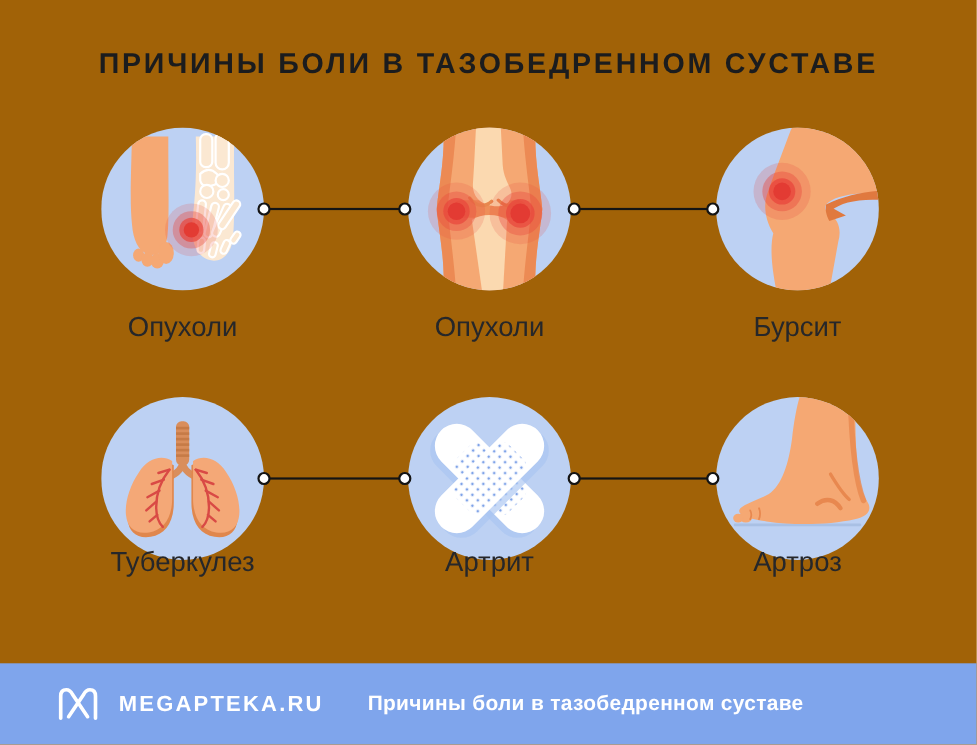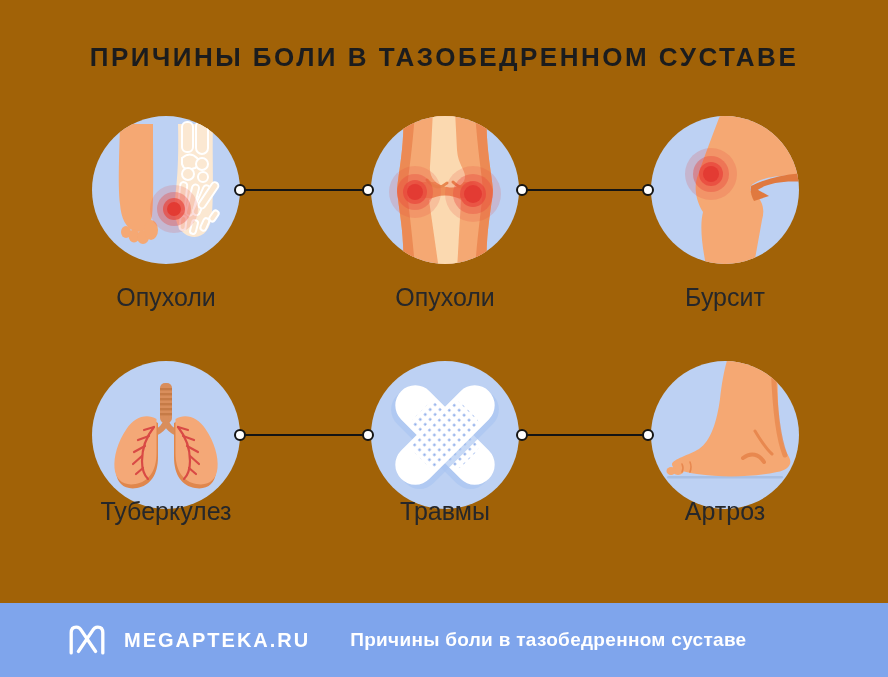--- a/index.html
+++ b/index.html
@@ -31,21 +31,21 @@
     position:absolute;top:0;width:12px;height:12px;box-sizing:border-box;
     border:2.5px solid #141414;border-radius:50%;background:#FFFFFF;
   }
   .connector .ring.left{left:0}
   .connector .ring.right{right:0}
   .cn-a{left:234px;width:140px}
   .cn-b{left:516px;width:138px}
   .cny1{top:184px}.cny2{top:429px}
   .footer{
     position:absolute;left:0;right:0;top:603px;bottom:0;background:#7FA5EC;
-    display:flex;align-items:center;padding-left:64px;box-sizing:border-box;
+    display:flex;align-items:center;padding-left:48px;box-sizing:border-box;
   }
   .brand{
     color:#FFFFFF;font-size:20px;font-weight:800;letter-spacing:2px;margin-left:14px;
   }
   .caption{
     color:#FFFFFF;font-size:19px;font-weight:700;margin-left:40px;letter-spacing:.3px;
   }
 </style>
 </head>
 <body>
@@ -271,21 +271,21 @@
   <div class="connector cn-b cny2">
     <span class="ring left"></span>
     <span class="line"></span>
     <span class="ring right"></span>
   </div>
 
   <div class="label lr1 l1">Опухоли</div>
   <div class="label lr1 l2">Опухоли</div>
   <div class="label lr1 l3">Бурсит</div>
   <div class="label lr2 l1">Туберкулез</div>
-  <div class="label lr2 l2">Травмы</div>
+  <div class="label lr2 l2">Артрит</div>
   <div class="label lr2 l3">Артроз</div>
 
   <div class="footer">
     <svg width="46" height="40" viewBox="0 0 64 54">
       <g stroke="#FFFFFF" stroke-width="4.6" fill="none" stroke-linecap="round" stroke-linejoin="round">
         <path d="M10,45 V17 Q10,9 17,9 Q22,9 25,15 L44,43"></path>
         <path d="M54,45 V17 Q54,9 47,9 Q42,9 39,15 L20,43"></path>
       </g>
     </svg>
     <span class="brand">MEGAPTEKA.RU</span>

